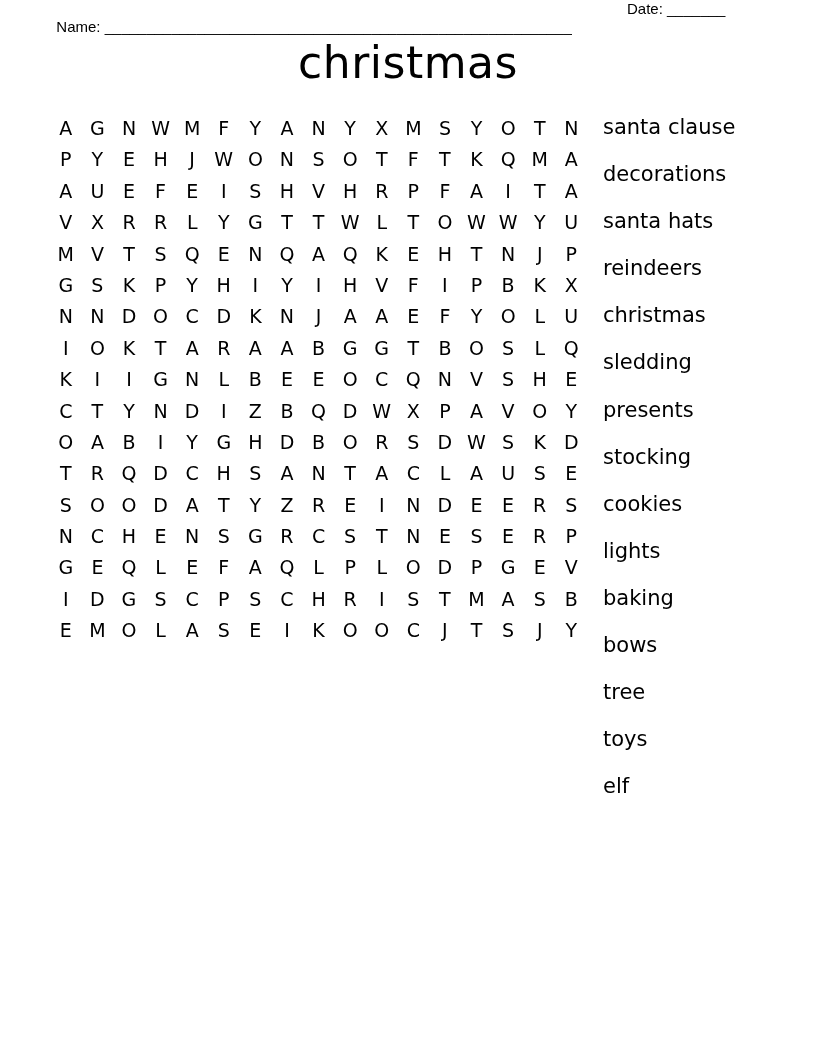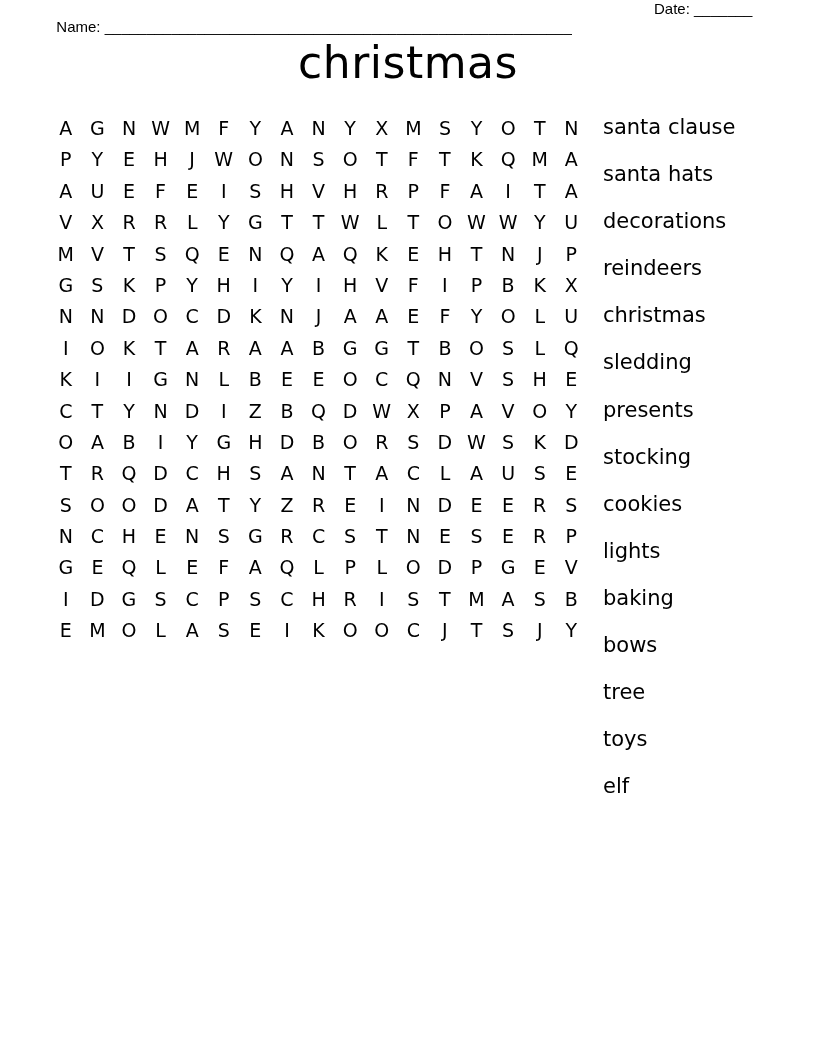--- a/index.html
+++ b/index.html
@@ -1,18 +1,18 @@
 <!DOCTYPE html>
 <html><head>
 <meta charset="utf-8">
 <style>
   html, body { margin:0; padding:0; background:#ffffff; }
   body { width:816px; height:1056px; position:relative; overflow:hidden; color:#000; }
   .header { position:absolute; top:0; left:48px; font-family:"Liberation Sans", sans-serif; font-size:15px; line-height:18px; white-space:pre; }
-  .header .date { position:absolute; left:606px; top:0; }
+  .header .date { position:absolute; left:579px; top:0; }
   .title { position:absolute; top:33px; left:0; width:816px; text-align:center; font-family:"DejaVu Sans", sans-serif; font-size:44px; line-height:60px; letter-spacing:0.5px; }
   .grid { position:absolute; left:50px; top:114px; display:grid; grid-template-columns:repeat(17, 31.6px); grid-auto-rows:31.4px; font-family:"DejaVu Sans", sans-serif; font-size:19px; }
   .cell { text-align:center; line-height:28px; }
   .words { position:absolute; left:603px; top:111px; font-family:"DejaVu Sans", sans-serif; font-size:21px; }
   .word { height:47.1px; line-height:32px; white-space:nowrap; }
 </style>
 </head>
 <body>
 
 <div class="header">
@@ -309,22 +309,22 @@
     <div class="cell">C</div>
     <div class="cell">J</div>
     <div class="cell">T</div>
     <div class="cell">S</div>
     <div class="cell">J</div>
     <div class="cell">Y</div>
   </div>
 
 <div class="words" id="words">
     <div class="word">santa clause</div>
+    <div class="word">decorations</div>
     <div class="word">santa hats</div>
-    <div class="word">decorations</div>
     <div class="word">reindeers</div>
     <div class="word">christmas</div>
     <div class="word">sledding</div>
     <div class="word">presents</div>
     <div class="word">stocking</div>
     <div class="word">cookies</div>
     <div class="word">lights</div>
     <div class="word">baking</div>
     <div class="word">bows</div>
     <div class="word">tree</div>

